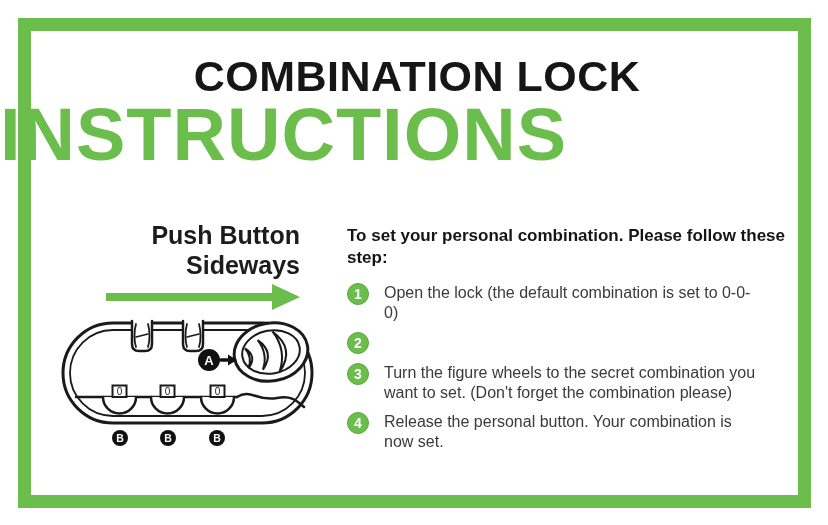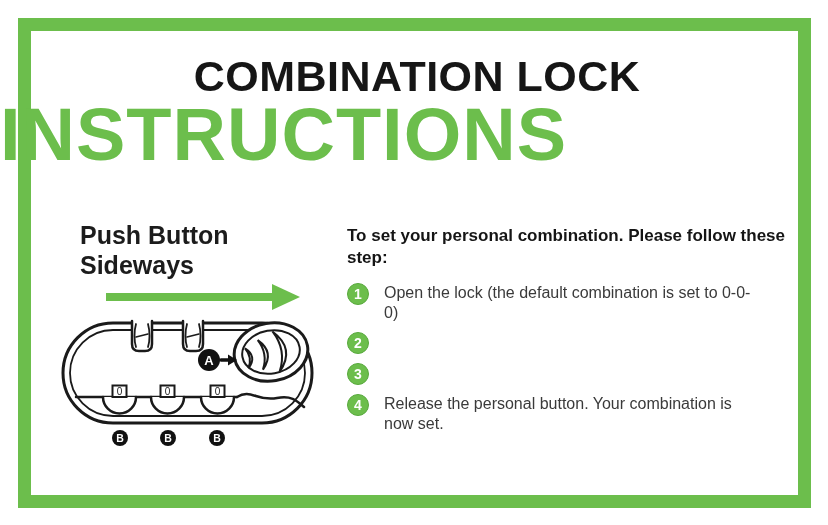--- a/index.html
+++ b/index.html
@@ -23,21 +23,21 @@
     letter-spacing:0.5px;line-height:1;
   }
   .title-sub{
     position:absolute;top:98px;left:0;width:100%;
     margin:0;text-align:left;
     font-size:74px;font-weight:bold;color:var(--green);
     letter-spacing:1px;line-height:1;
   }
   .push-caption{
     position:absolute;left:80px;top:221px;width:220px;
-    text-align:left;
+    text-align:right;
     font-size:25px;font-weight:bold;color:#1c1c1c;
     line-height:1.18;white-space:pre-line;
   }
   .arrow-svg{position:absolute;left:100px;top:282px;}
   .lock-svg{position:absolute;left:55px;top:316px;}
   .right-col{
     position:absolute;left:347px;top:201px;width:442px;margin-top:24px;
   }
   .intro{
     font-size:17px;font-weight:bold;color:#151515;
@@ -147,20 +147,21 @@
     <ol class="steps">
       <li class="step">
         <span class="badge">1</span>
         <span class="step-text">Open the lock (the default combination is set to 0-0-0)</span>
       </li>
       <li class="step">
         <span class="badge">2</span>
       </li>
       <li class="step">
         <span class="badge">3</span>
+        <span class="step-text">Turn the figure wheels to the secret combination you want to set. (Don't forget the combination please)</span>
       </li>
       <li class="step">
         <span class="badge">4</span>
         <span class="step-text">Release the personal button. Your combination is now set.</span>
       </li>
     </ol>
   </div>
 
 </div>
 

